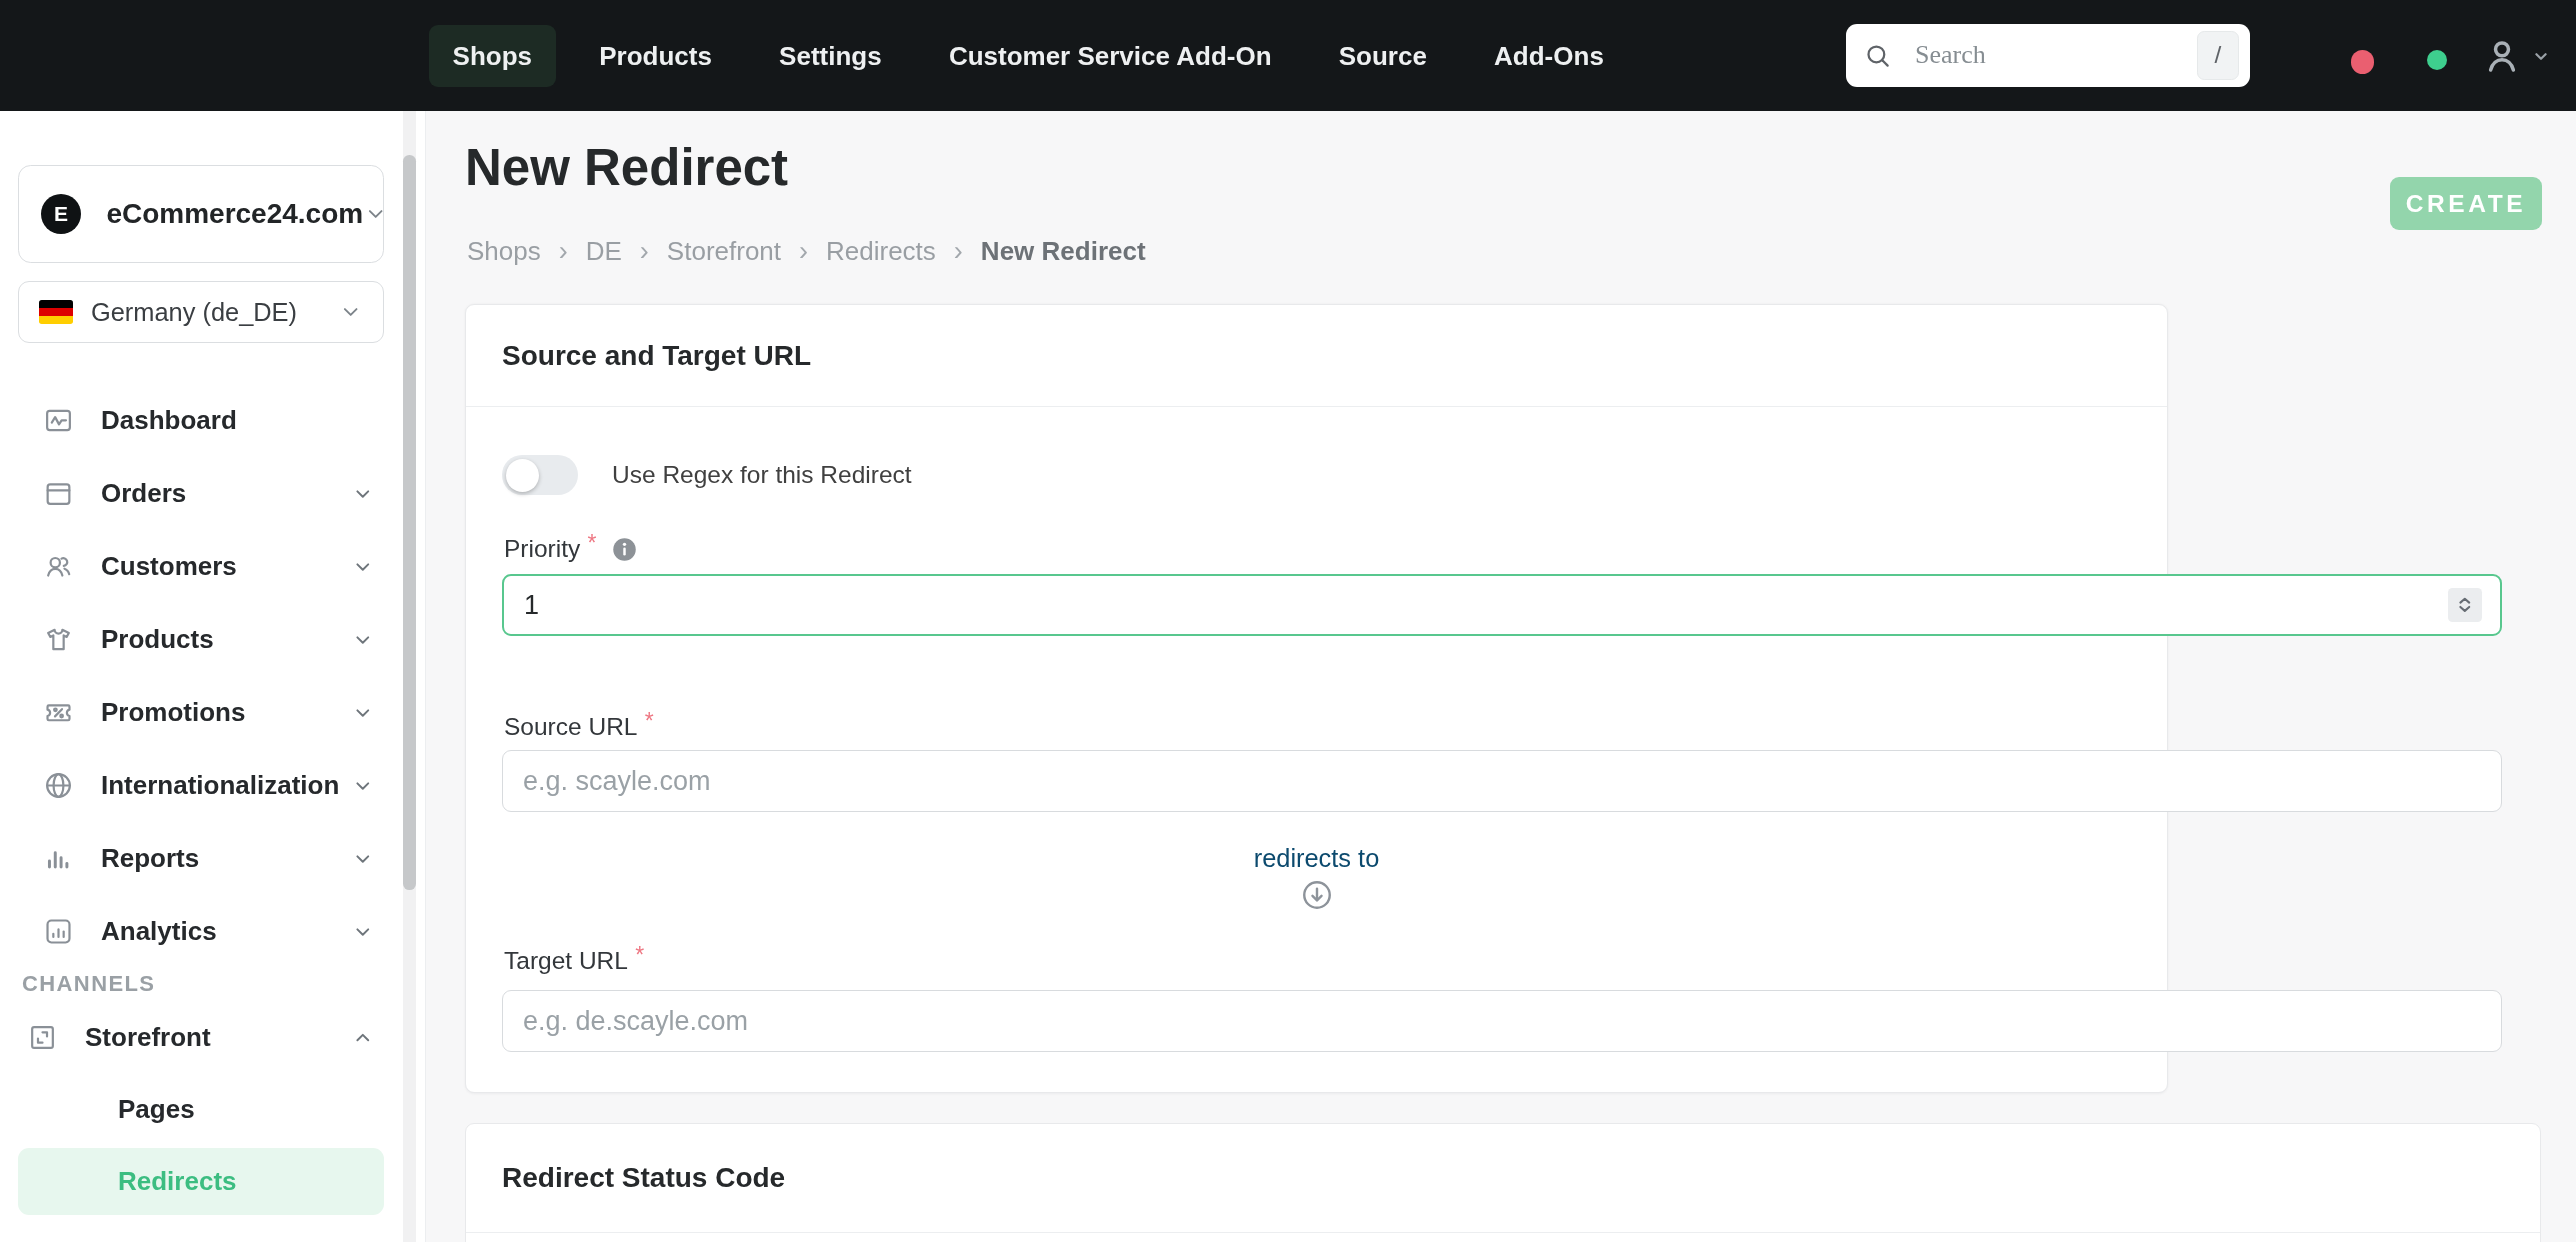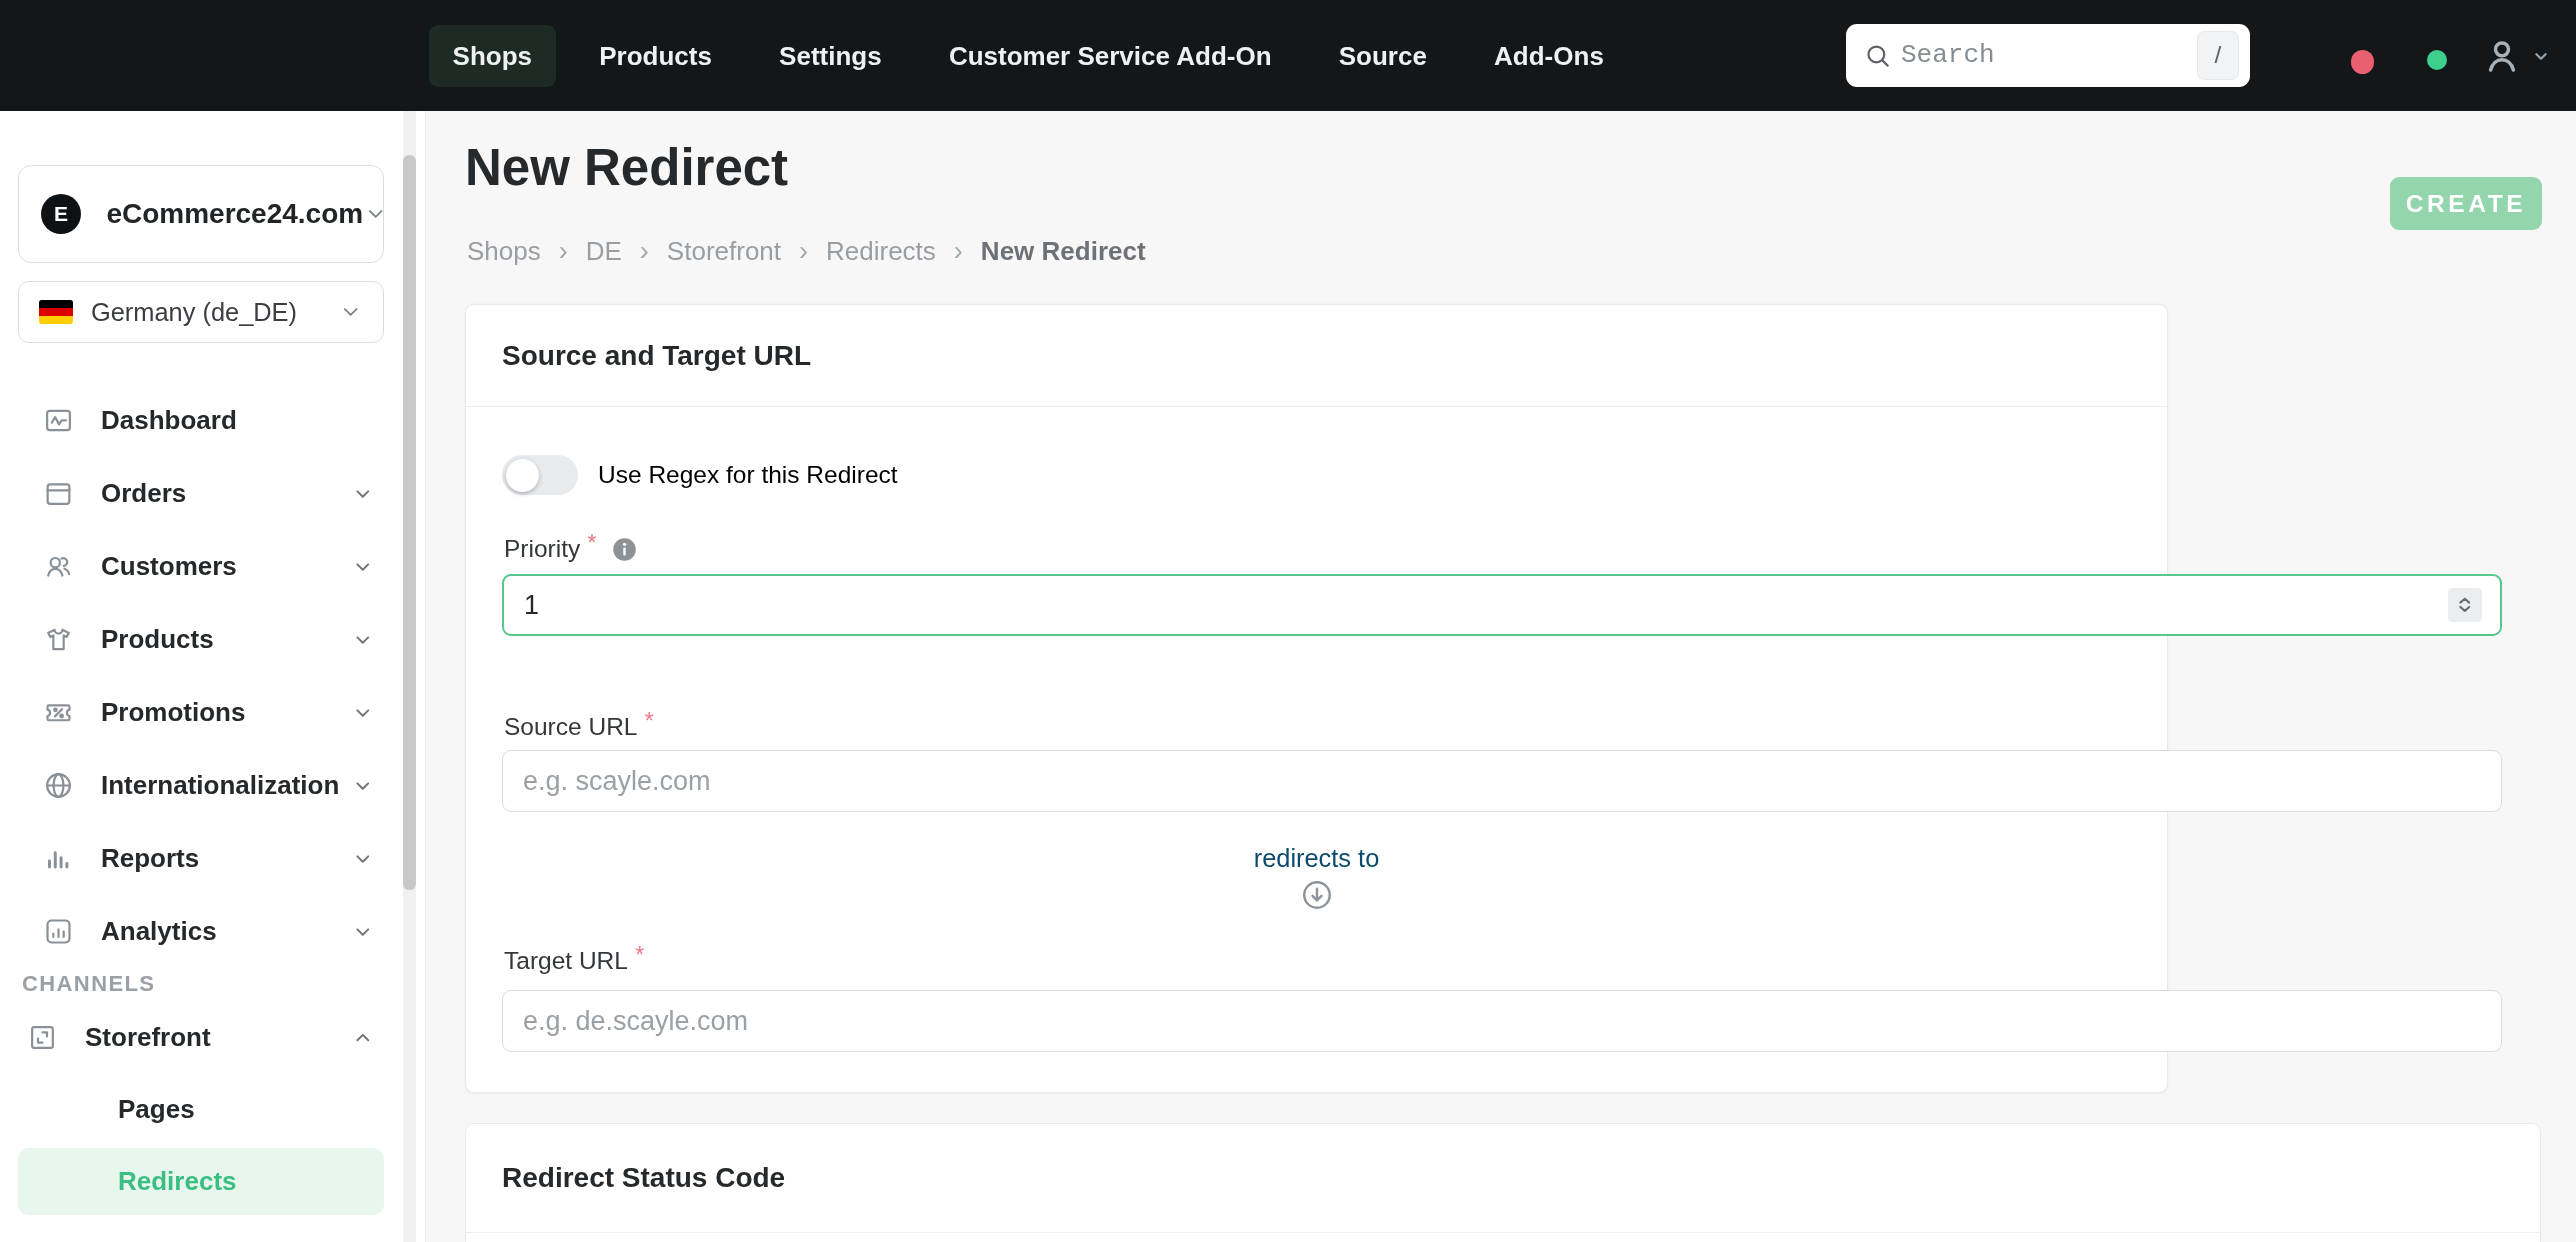--- a/index.html
+++ b/index.html
@@ -11,21 +11,21 @@
   .topbar { position:absolute; left:0; top:0; width:2576px; height:111px; background:#141719; }
   .logo { position:absolute; left:25.4px; top:0; height:111px; display:flex; align-items:center; cursor:pointer; }
   .logo-text { font-size:54px; font-weight:800; letter-spacing:10px; color:#fff; }
   .logo-deg { display:inline-block; width:10px; height:10px; border:3.6px solid #fff; border-radius:50%; margin-left:5.4px; transform:translateY(-18px); }
   .logo-live { color:#45d07e; font-size:23px; font-weight:700; letter-spacing:1.8px; margin-left:11px; transform:translateY(-16.3px); }
   .nav { position:absolute; left:429px; top:24.5px; display:flex; gap:20px; }
   .nav-item { height:62px; line-height:62px; padding:0 23.6px; border-radius:9px; color:#eef0f1; font-size:26px; font-weight:600; cursor:pointer; white-space:nowrap; }
   .nav-item.active { background:#1d2b24; }
   .search-box { position:absolute; left:1846px; top:23.6px; width:404px; height:63px; background:#fff; border-radius:11px; display:flex; align-items:center; padding:0 11px 0 18px; }
   .search-ico { width:27px; height:27px; color:#5f6368; flex:none; }
-  .search-input { flex:1; min-width:0; border:none; outline:none; background:transparent; margin-left:10px; font-size:26px; color:#8b5cf6; font-family:Liberation Mono, monospace; }
+  .search-input { flex:1; min-width:0; border:none; outline:none; background:transparent; margin-left:24px; font-size:26px; color:#8b5cf6; font-family:Liberation Serif, serif; }
   .search-input::placeholder { color:#868d92; }
   .kbd { width:42px; height:49px; background:#f1f3f4; border:0.9px solid #e6e9ea; border-radius:7.3px; color:#5f6368; font-size:24.5px; display:flex; align-items:center; justify-content:center; flex:none; }
   .top-icons { position:absolute; right:23.6px; top:0; height:111px; display:flex; align-items:center; gap:38px; color:#a9b0b6; }
   .icon-btn { position:relative; cursor:pointer; }
   .ti { width:42px; height:42px; }
   .ti-sm { width:38px; height:38px; }
   .badge-red { position:absolute; top:-5.4px; right:-7.3px; width:23.6px; height:23.6px; border-radius:50%; background:#ea5f70; }
   .badge-green { position:absolute; top:-5.4px; right:-3.6px; width:20px; height:20px; border-radius:50%; background:#3ecf8e; }
   .account { display:flex; align-items:center; gap:7.3px; cursor:pointer; }
   .chev-sm { width:22px; height:22px; color:#9aa1a7; }
@@ -61,21 +61,21 @@
   .crumb-sep { font-size:27px; color:#a3a8ad; }
   .btn-create { position:absolute; right:34px; top:66px; width:152px; height:53px; background:#93d5ac; border:none; border-radius:9px; color:#fff; font-size:24.5px; font-weight:700; letter-spacing:3.6px; display:flex; align-items:center; justify-content:center; cursor:pointer; font-family:inherit; }
 
   .card { position:absolute; left:37px; top:193px; width:1703px; height:789px; background:#fff; border:0.9px solid #e8e9eb; border-radius:9px; box-shadow:0 0.9px 2.7px rgba(25,28,31,0.05); }
   .card-header { height:102px; border-bottom:1.8px solid #eceef0; display:flex; align-items:center; padding-left:36px; }
   .card-title { font-size:28px; font-weight:700; color:#26292b; }
 
   .toggle-row { position:absolute; left:36px; top:148px; height:44px; display:flex; align-items:center; }
   .toggle { width:76px; height:40px; border-radius:20px; background:#e8ebee; position:relative; cursor:pointer; flex:none; }
   .toggle-knob { position:absolute; left:3.6px; top:3.6px; width:33px; height:33px; border-radius:50%; background:#fff; box-shadow:0 1.8px 4.5px rgba(0,0,0,0.25); }
-  .toggle-label { margin-left:20px; font-size:24.5px; color:#000000; }
+  .toggle-label { margin-left:34px; font-size:24.5px; color:#404040; }
 
   .label-row { position:absolute; left:38px; display:flex; align-items:center; font-size:24.5px; color:#33373b; }
   .req { color:#ee7884; font-size:23px; margin-left:7.3px; transform:translateY(-6.3px); }
   .info-ico { width:27px; height:27px; margin-left:14.5px; cursor:pointer; }
   .lr-priority { top:230px; }
   .lr-source { top:408px; }
   .lr-target { top:642px; }
 
   .input-wrap { position:absolute; left:36px; width:2000px; height:62px; }
   .iw-priority { top:269px; }

